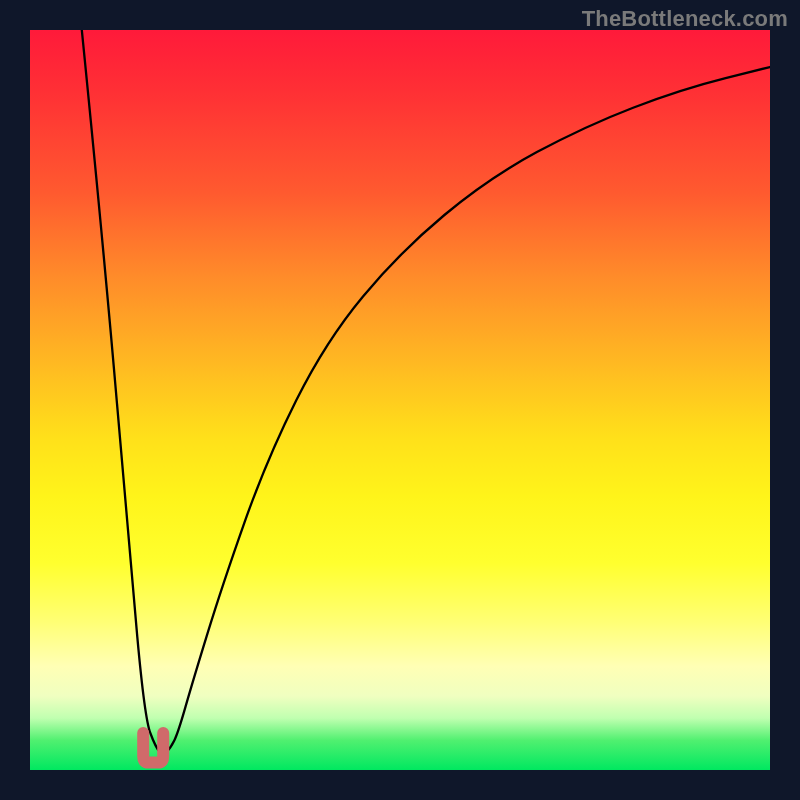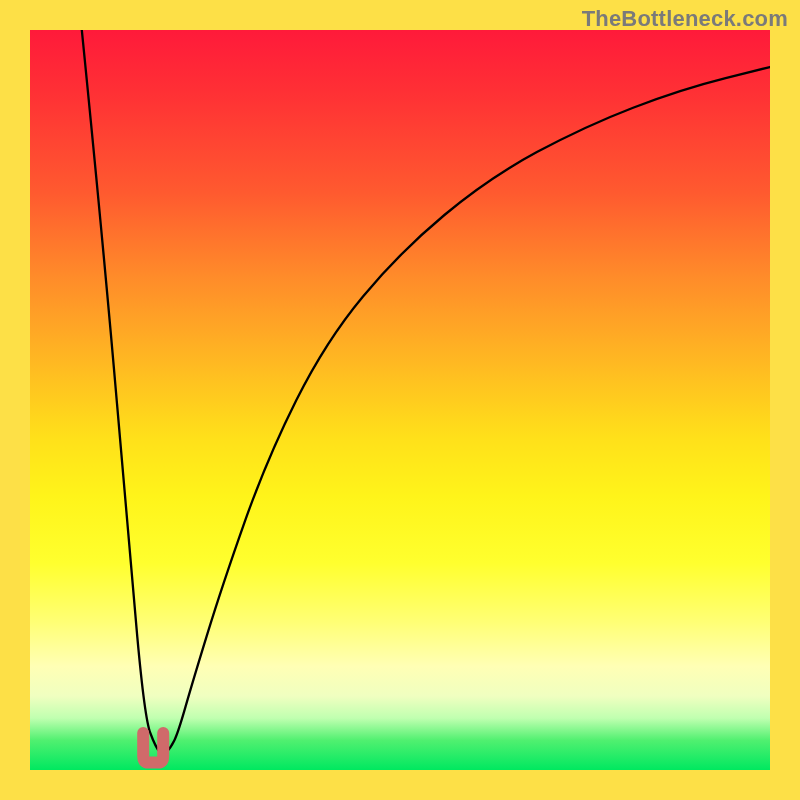--- a/index.html
+++ b/index.html
@@ -7,21 +7,21 @@
     padding: 0;
     width: 800px;
     height: 800px;
     background: #000;
     font-family: Arial, Helvetica, sans-serif;
   }
   .frame {
     position: relative;
     width: 800px;
     height: 800px;
-    background: #fde047;
+    background: #0f172a;
   }
   .gradient-area {
     position: absolute;
     left: 30px;
     top: 30px;
     width: 740px;
     height: 740px;
     background: linear-gradient(to bottom,
       #ff1a3a 0%,
       #ff2f35 8%,

